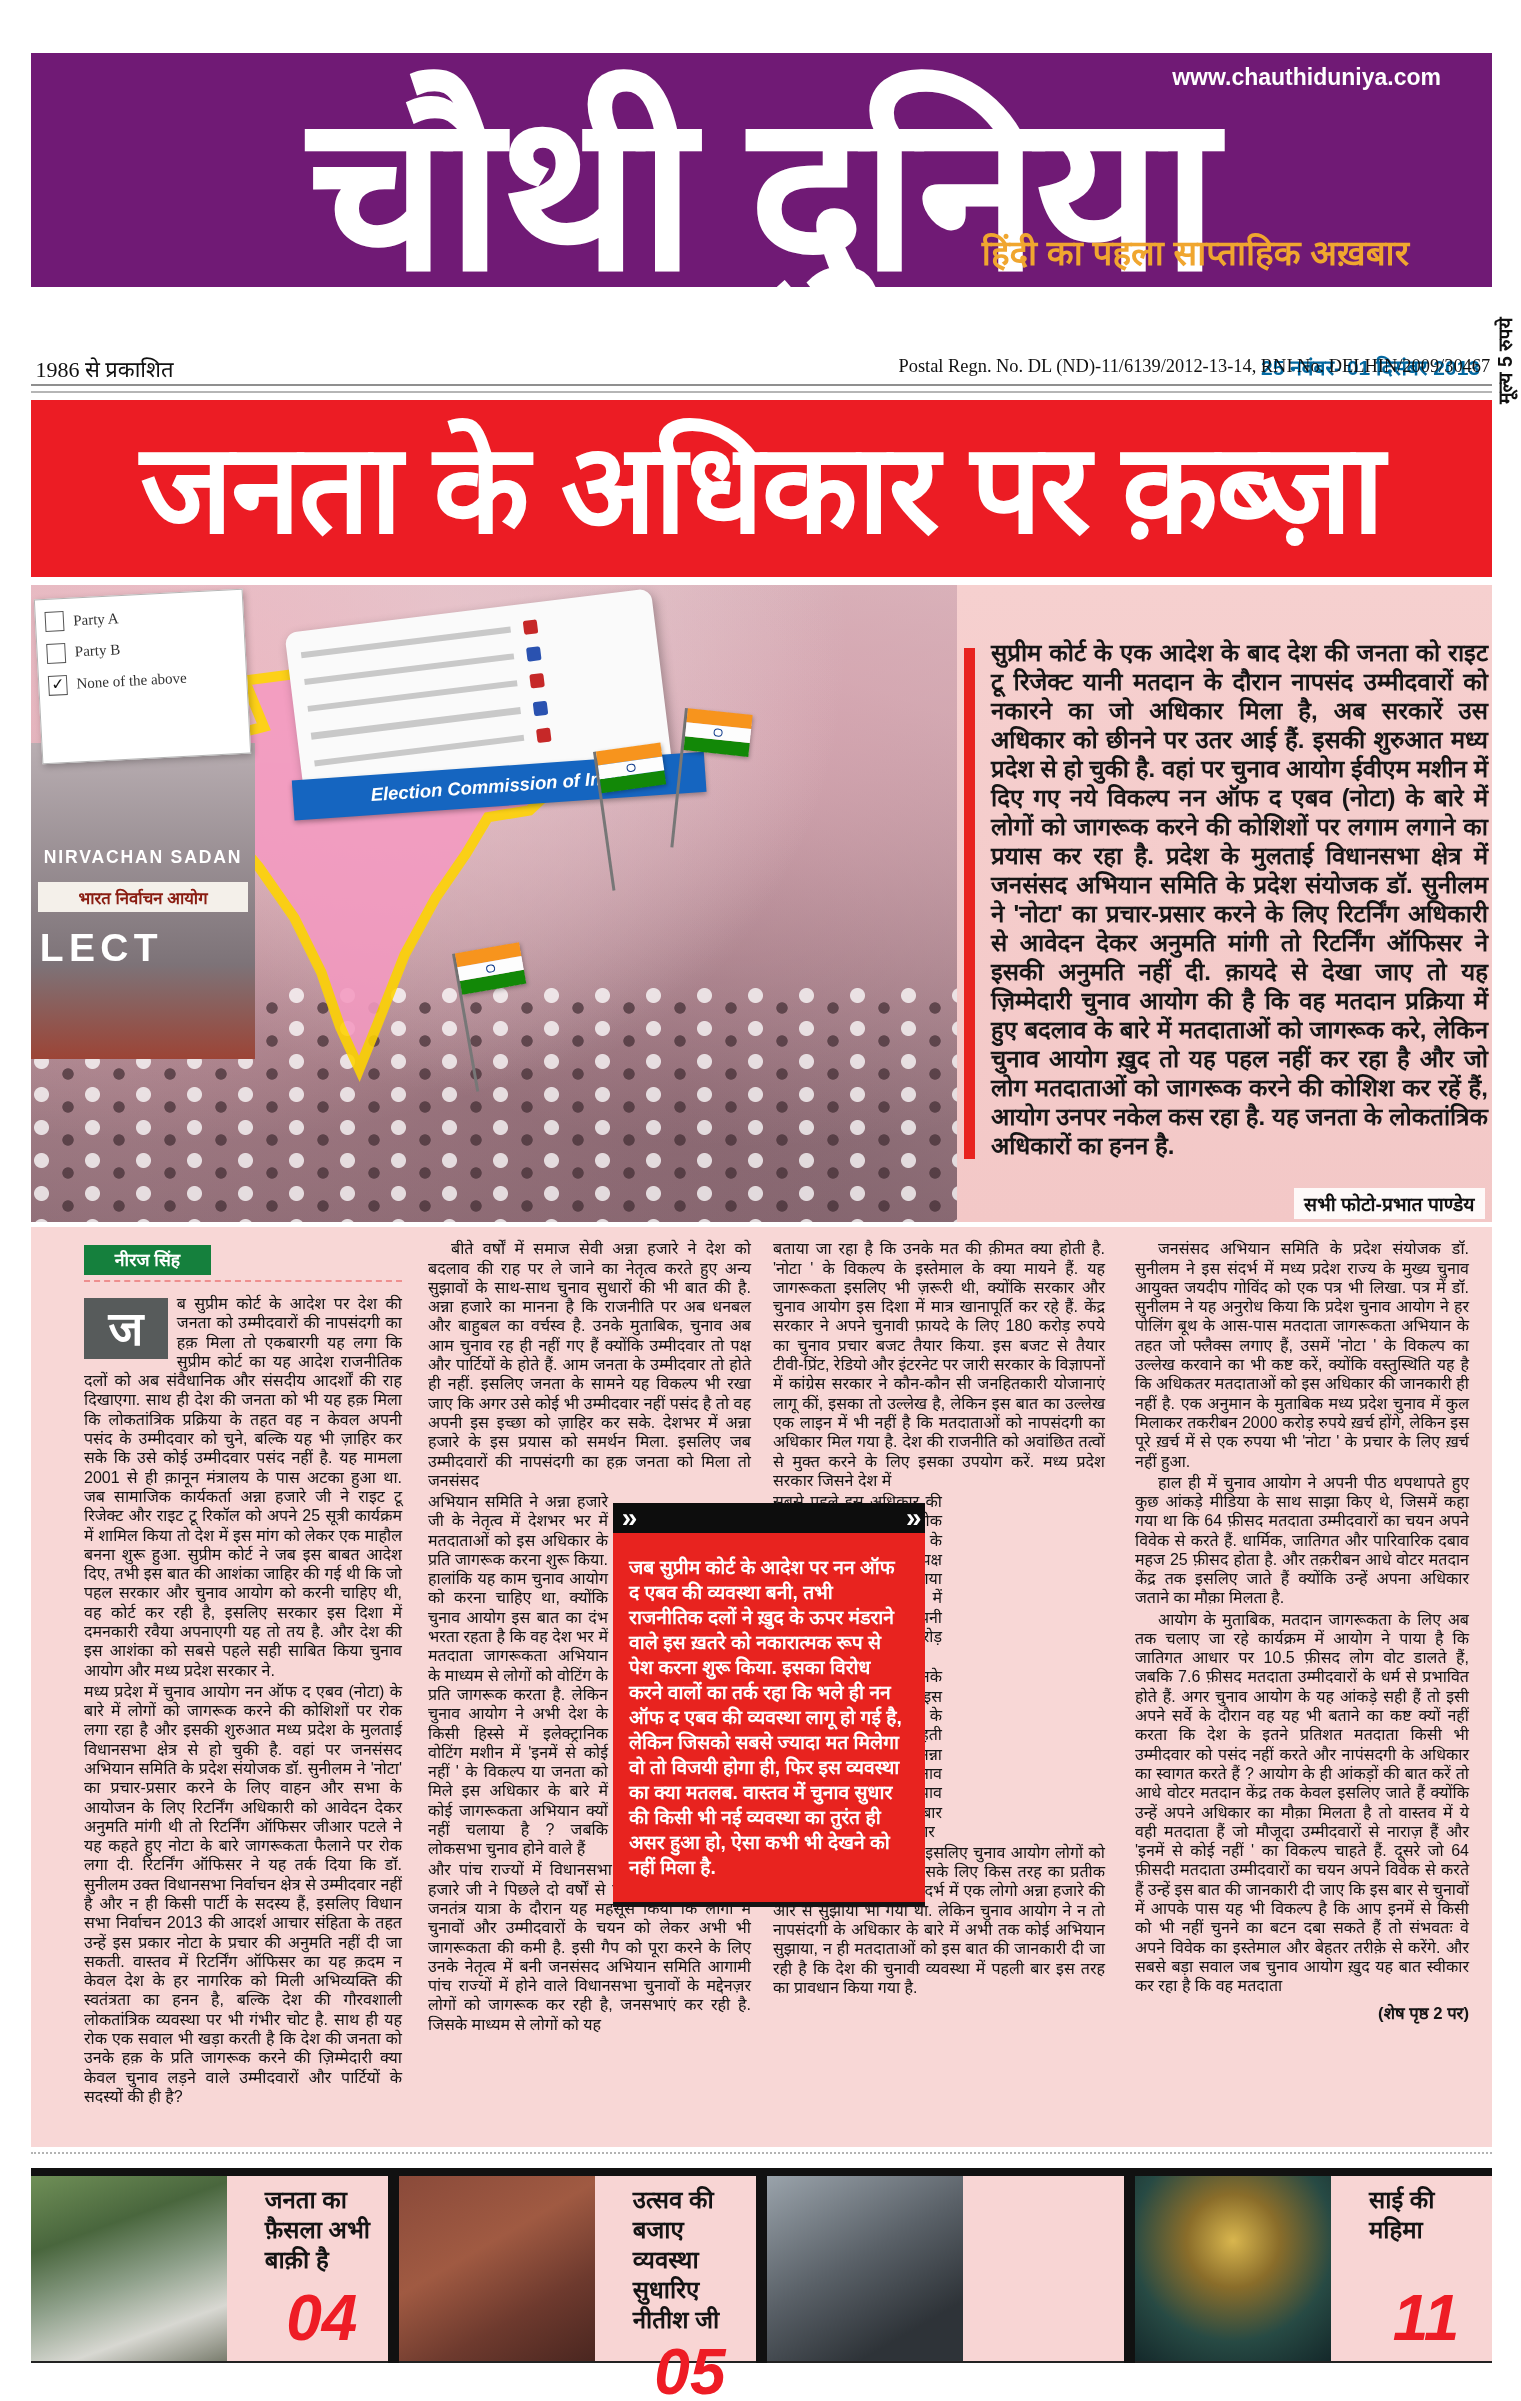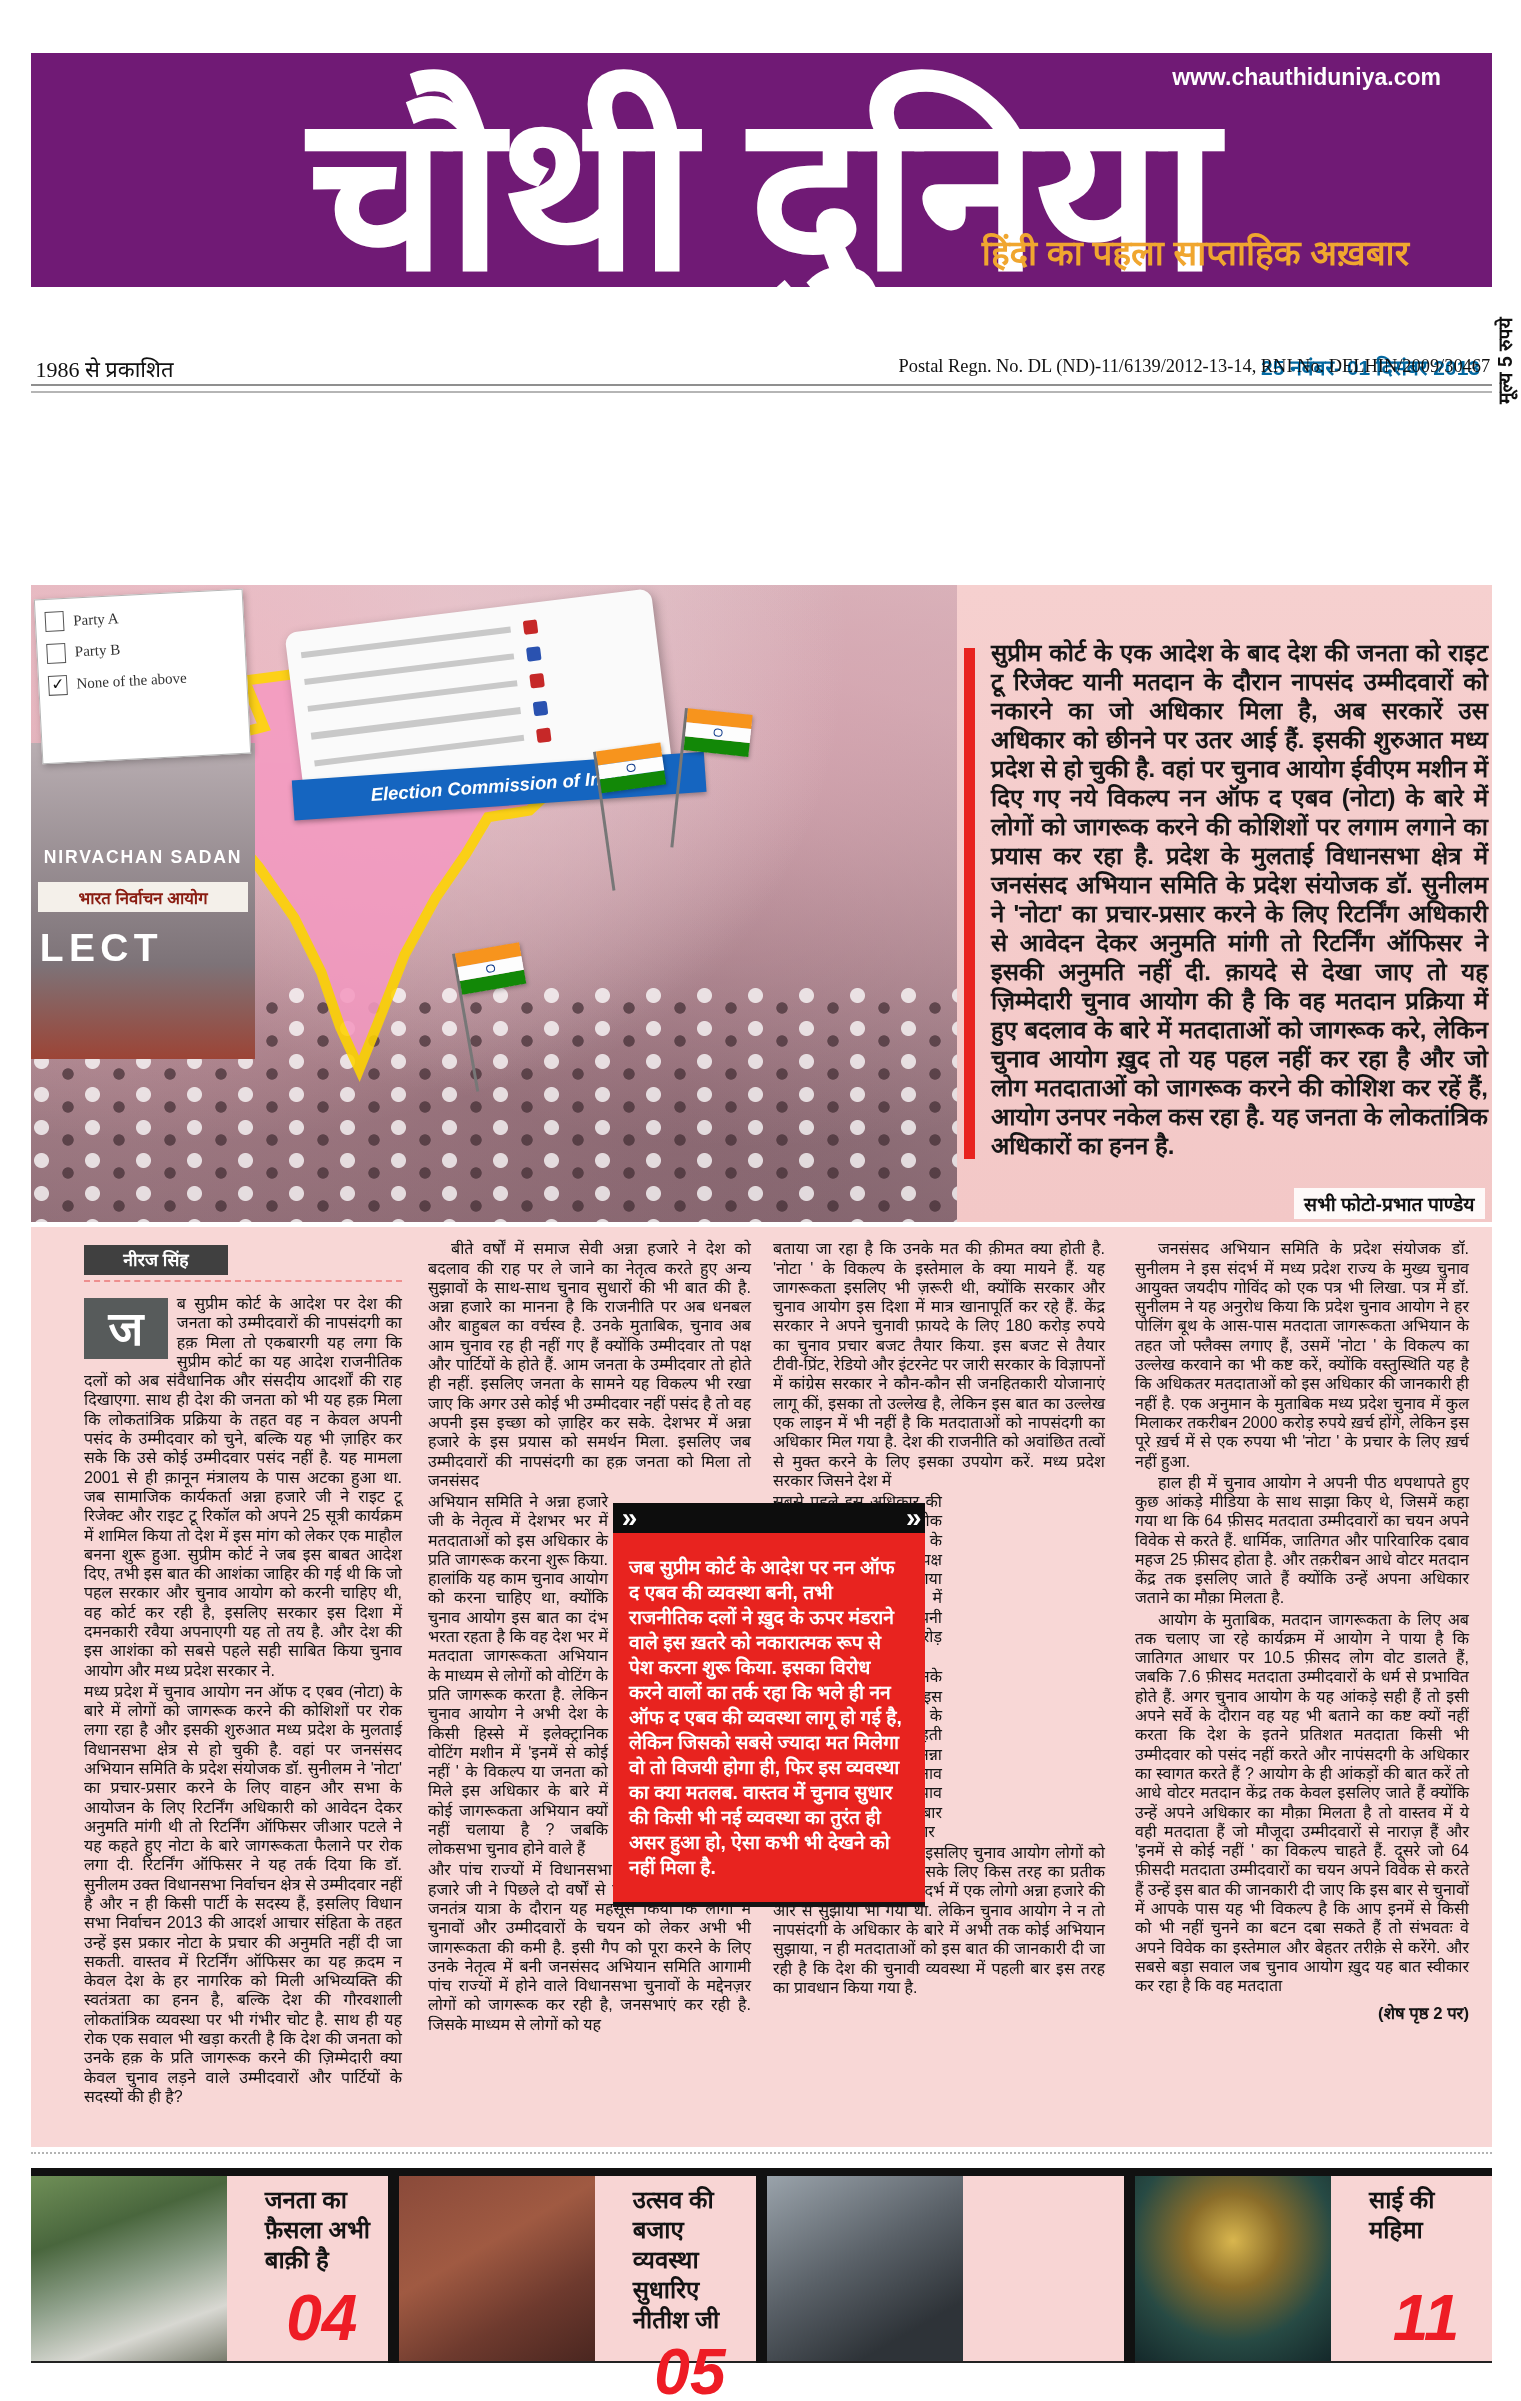--- a/index.html
+++ b/index.html
@@ -64,21 +64,21 @@
   .whitestripe{background:#fdfdfd;position:relative;}
   .green{background:#128807;}
   .chakra{position:absolute;left:50%;top:50%;width:8.8px;height:8.8px;margin:-4.4px 0 0 -4.4px;border-radius:50%;border:1.8px solid #123d8c;box-sizing:border-box;}
   .lead-overlay{left:926px;top:0;width:535px;height:637px;background:linear-gradient(#f6d0cf,#f3c8c7);}
   .lead-bar{left:933px;top:63px;width:11.4px;height:511px;background:#e8231f;}
   .lead-text{left:960px;top:53px;width:497px;font-size:24px;line-height:29px;font-weight:bold;color:#161616;text-align:justify;}
   .credit{right:7px;bottom:3.5px;background:rgba(255,255,255,.88);padding:1.8px 10.5px;font-size:19.3px;font-weight:bold;color:#111;}
 
   
   .bodyzone{left:31px;top:1227px;width:1461px;height:920px;background:#f8d7d6;}
-  .byline{left:53px;top:17.6px;width:144px;height:30px;background:#404040;color:#fff;font-size:17.6px;font-weight:bold;text-align:center;line-height:30px;}
+  .byline{left:53px;top:17.6px;width:127px;height:30px;background:#15803d;color:#fff;font-size:17.6px;font-weight:bold;text-align:center;line-height:30px;}
   .dashline{left:53px;top:53px;width:318px;border-top:2.6px dashed #ee8f8f;}
   .col{font-size:16px;line-height:19.3px;color:#141414;text-align:justify;}
   .col p{margin:0 0 1.8px 0;}
   .col1{left:53px;top:67px;width:318px;}
   .col2{left:397px;top:12.3px;width:323px;}
   .col3{left:742px;top:12.3px;width:332px;}
   .col4{left:1104px;top:12.3px;width:334px;}
   .narrow-l{width:180px;}
   .narrow-r{width:169px;margin-left:auto;}
   .dropcap{float:left;width:84px;height:61px;background:#575b5b;color:#fff;font-size:47px;font-weight:bold;text-align:center;line-height:61px;margin:3.5px 8.8px 3.5px 0;}
@@ -116,20 +116,23 @@
   <div class="abs price-vert">मूल्य 5 रुपये</div>
 
   <div class="abs daterow">
     <div class="abs since">1986 से प्रकाशित</div>
     <div class="abs issuedate">25 नवंबर- 01 दिसंबर 2013</div>
     <div class="abs postal">Postal Regn. No. DL (ND)-11/6139/2012-13-14, RNI No. DELHIN/2009/30467</div>
   </div>
   <div class="abs rule1"></div>
   <div class="abs rule2"></div>
 
+  <div class="abs banner">
+    <h1>जनता के अधिकार पर क़ब्ज़ा</h1>
+  </div>
 
   <div class="abs photozone">
     <div class="abs montage"></div>
     <div class="abs crowd-dots"></div>
 
     <div class="abs indiamap">
       <svg width="413" height="527" viewBox="0 0 100 115">
         <polygon points="32,3 40,8 47,4 56,9 64,5 72,12 67,19 77,17 85,24 79,31 90,36 82,44 72,46 67,55 60,66 53,80 47,97 43,108 38,98 33,85 26,72 17,60 8,50 3,40 13,37 7,29 17,26 12,15 24,13 27,5" fill="#f49ac1" stroke="#ffd400" stroke-width="2.5" opacity="0.88"></polygon>
       </svg>
     </div>

